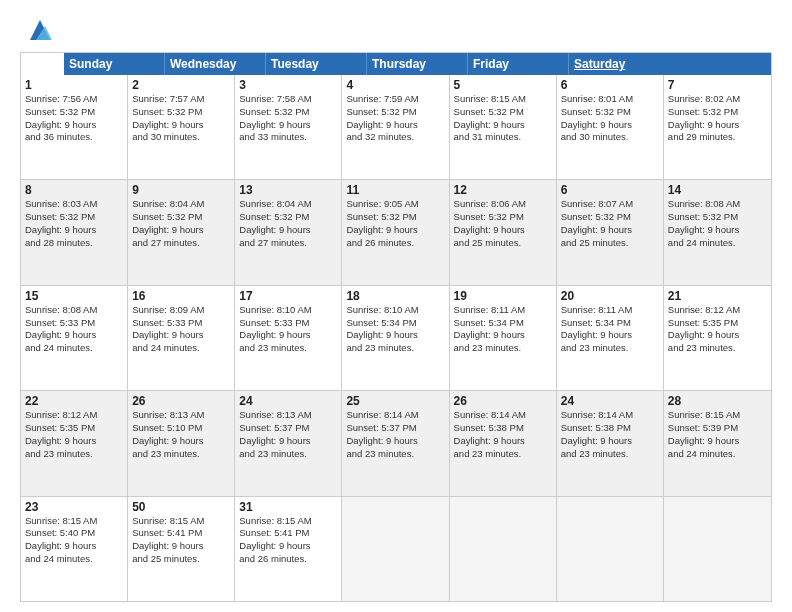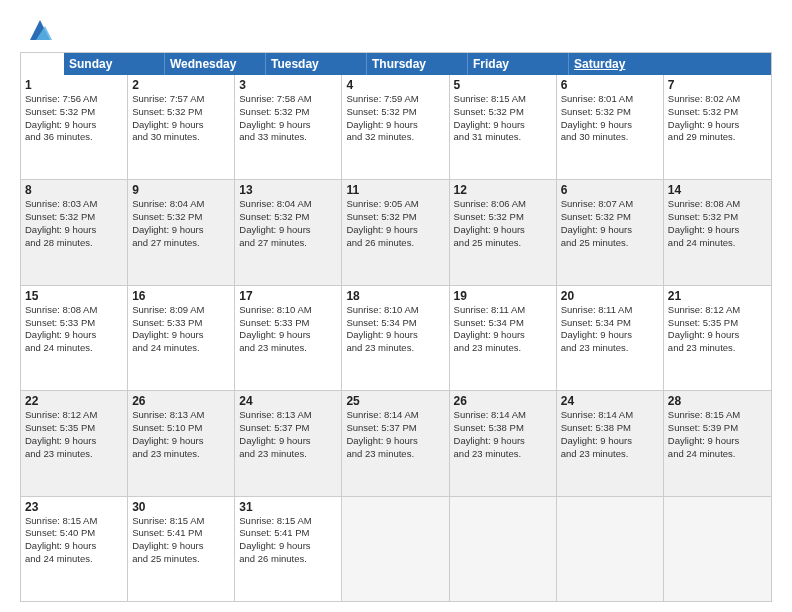--- a/index.html
+++ b/index.html
@@ -355,21 +355,21 @@
         </div>
         <div class="cal-row">
           <div class="cal-cell">
             <span class="day-num">23</span>
             <span class="cell-line">Sunrise: 8:15 AM</span>
             <span class="cell-line">Sunset: 5:40 PM</span>
             <span class="cell-line">Daylight: 9 hours</span>
             <span class="cell-line">and 24 minutes.</span>
           </div>
           <div class="cal-cell">
-            <span class="day-num">30</span>
+            <span class="day-num">50</span>
             <span class="cell-line">Sunrise: 8:15 AM</span>
             <span class="cell-line">Sunset: 5:41 PM</span>
             <span class="cell-line">Daylight: 9 hours</span>
             <span class="cell-line">and 25 minutes.</span>
           </div>
           <div class="cal-cell">
             <span class="day-num">31</span>
             <span class="cell-line">Sunrise: 8:15 AM</span>
             <span class="cell-line">Sunset: 5:41 PM</span>
             <span class="cell-line">Daylight: 9 hours</span>

